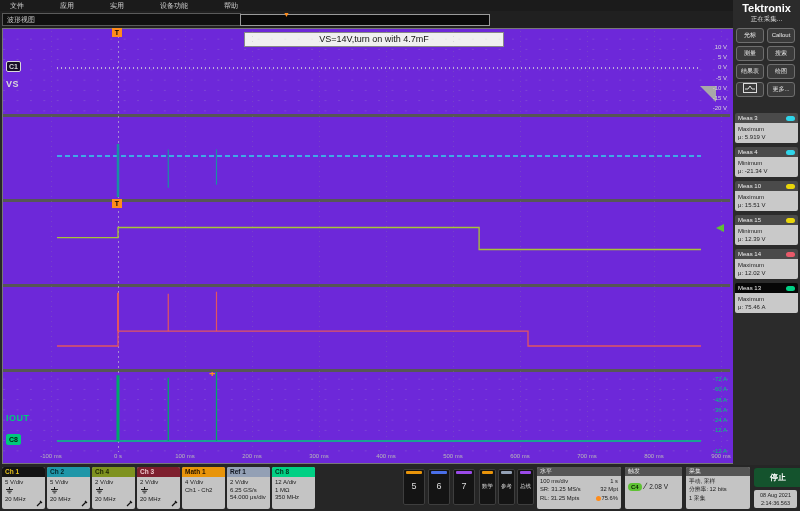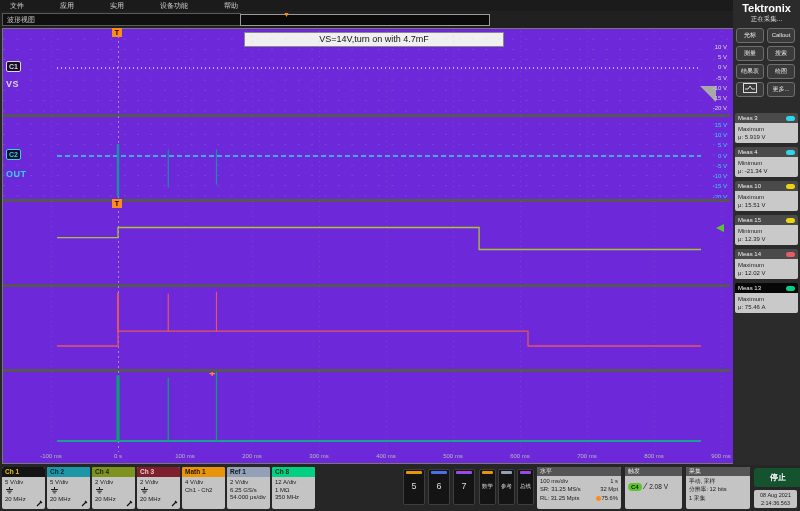--- a/index.html
+++ b/index.html
@@ -119,32 +119,31 @@
         <div class="scale-label" style="top: 12.982px; color: rgb(217, 217, 217);">10 V</div>
         <div class="scale-label" style="top: 23.232px; color: rgb(217, 217, 217);">5 V</div>
         <div class="scale-label" style="top: 33.482px; color: rgb(217, 217, 217);">0 V</div>
         <div class="scale-label" style="top: 43.732px; color: rgb(217, 217, 217);">-5 V</div>
         <div class="scale-label" style="top: 53.982px; color: rgb(217, 217, 217);">-10 V</div>
         <div class="scale-label" style="top: 64.232px; color: rgb(217, 217, 217);">-15 V</div>
         <div class="scale-label" style="top: 74.482px; color: rgb(217, 217, 217);">-20 V</div>
         <div class="chip" style="top: 30px; border-color: rgb(217, 217, 217); color: rgb(217, 217, 217);">C1</div>
         <div class="chname" style="top: 48px; color: rgb(217, 217, 217);">VS</div>
       </div>
-      <div class="slice" style="top: 87px;">
-        <div class="scale-label" style="top: -4.484px; color: rgb(47, 213, 234);">20 V</div>
-        <div class="scale-label" style="top: 5.766px; color: rgb(47, 213, 234);">15 V</div>
-        <div class="scale-label" style="top: 16.016px; color: rgb(47, 213, 234);">10 V</div>
-        <div class="scale-label" style="top: 26.266px; color: rgb(47, 213, 234);">5 V</div>
-        <div class="scale-label" style="top: 36.516px; color: rgb(47, 213, 234);">0 V</div>
-        <div class="scale-label" style="top: 46.766px; color: rgb(47, 213, 234);">-5 V</div>
-        <div class="scale-label" style="top: 57.016px; color: rgb(47, 213, 234);">-10 V</div>
-        <div class="scale-label" style="top: 67.266px; color: rgb(47, 213, 234);">-15 V</div>
-        <div class="scale-label" style="top: 77.516px; color: rgb(47, 213, 234);">-20 V</div>
-        <div class="chip" style="top: 33px; border-color: rgb(47, 213, 234); color: rgb(47, 213, 234);">C2</div>
-        <div class="chname" style="top: 53px; color: rgb(47, 213, 234);">OUT</div>
+      <div class="slice" style="top: 342px;">
+        <div class="scale-label" style="top: -5.222px; color: rgb(0, 200, 125);">84 A</div>
+        <div class="scale-label" style="top: 5.028px; color: rgb(0, 200, 125);">72 A</div>
+        <div class="scale-label" style="top: 15.278px; color: rgb(0, 200, 125);">60 A</div>
+        <div class="scale-label" style="top: 25.528px; color: rgb(0, 200, 125);">48 A</div>
+        <div class="scale-label" style="top: 35.778px; color: rgb(0, 200, 125);">36 A</div>
+        <div class="scale-label" style="top: 46.028px; color: rgb(0, 200, 125);">24 A</div>
+        <div class="scale-label" style="top: 56.278px; color: rgb(0, 200, 125);">12 A</div>
+        <div class="scale-label" style="top: 76.778px; color: rgb(0, 200, 125);">-12 A</div>
+        <div class="chip" style="top: 63px; border-color: rgb(0, 200, 125); background: rgb(0, 200, 125); color: rgb(4, 33, 15);">C8</div>
+        <div class="chname" style="top: 42px; color: rgb(0, 200, 125);">IOUT</div>
       </div>
       <div class="sep" style="top: 85px;"></div>
       <div class="sep" style="top: 170px;"></div>
       <div class="sep" style="top: 255px;"></div>
       <div class="sep" style="top: 340px;"></div>
       <div class="gridcol" style="left: 48px;"></div>
       <div class="gridcol" style="left: 115px;"></div>
       <div class="gridcol" style="left: 182px;"></div>
       <div class="gridcol" style="left: 249px;"></div>
       <div class="gridcol" style="left: 316px;"></div>

